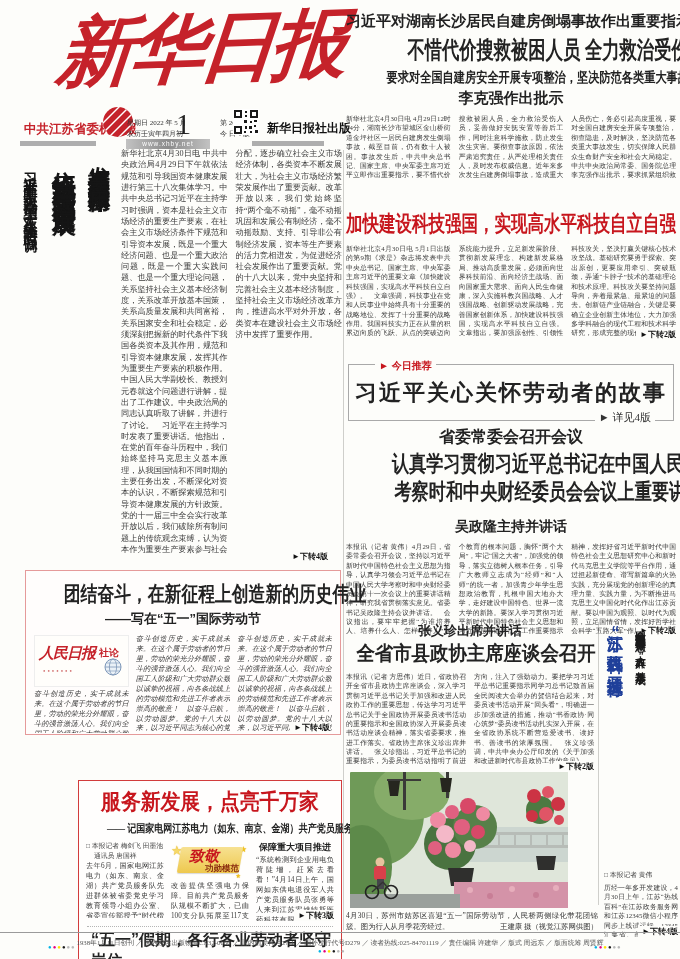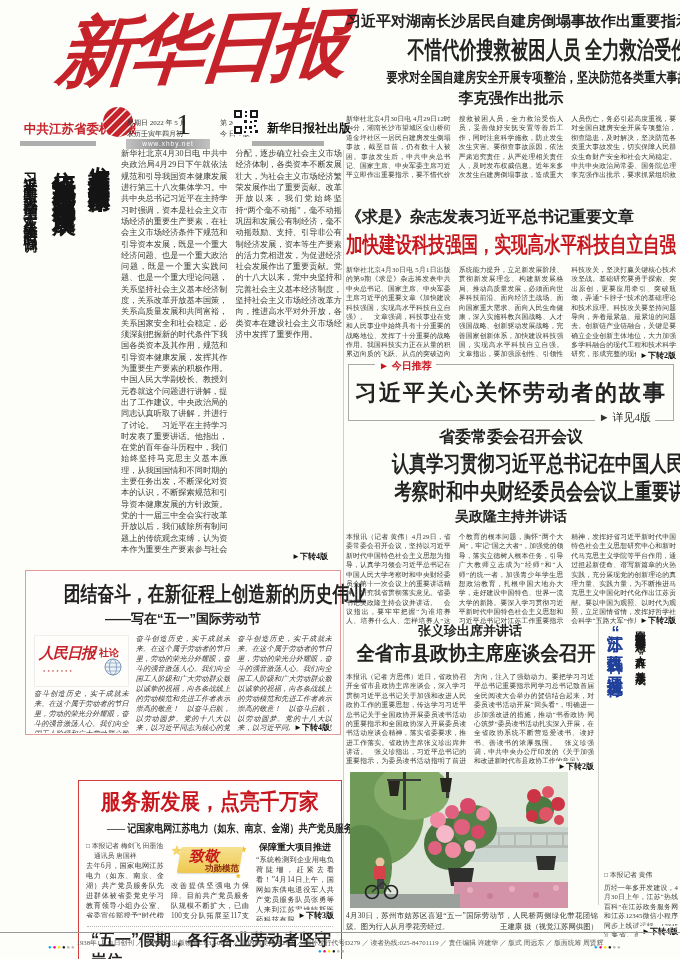--- a/index.html
+++ b/index.html
@@ -197,21 +197,20 @@
       <span class="sq nowrap sans" style="font-size:24px;font-weight:bold;transform:scaleX(.72);">不惜代价搜救被困人员 全力救治受伤人员</span>
     </div>
     <div class="ctr" style="margin-top:2px;">
       <span class="sq nowrap sans" style="font-size:14px;font-weight:bold;transform:scaleX(.8);">要求对全国自建房安全开展专项整治，坚决防范各类重大事故发生</span>
     </div>
     <div class="ctr sans" style="font-size:15px;font-weight:bold;margin-top:2px;">李克强作出批示</div>
     <div class="body-txt cols3" style="height:67px;margin-top:6px;font-size:6.8px;">新华社北京4月30日电  4月29日12时24分，湖南长沙市望城区金山桥街道金坪社区一居民自建房发生倒塌事故，截至目前，仍有数十人被困。事故发生后，中共中央总书记、国家主席、中央军委主席习近平立即作出重要指示，要不惜代价搜救被困人员，全力救治受伤人员，妥善做好安抚安置等善后工作，同时注意科学施救，防止发生次生灾害。要彻查事故原因，依法严肃追究责任，从严处理相关责任人，及时发布权威信息。近年来多次发生自建房倒塌事故，造成重大人员伤亡，务必引起高度重视，要对全国自建房安全开展专项整治，彻查隐患，及时解决，坚决防范各类重大事故发生，切实保障人民群众生命财产安全和社会大局稳定。　中共中央政治局常委、国务院总理李克强作出批示，要求抓紧组织救援被困人员，全力科学搜救被困人员，做好伤员救治，尽最大努力减少因伤致残和死亡，同时妥善做好家属安抚等善后工作，实事求是、公开透明发布信息，要认真查明事故原因，依法依规严肃问责。要督促各地深入排查整治建筑行业尤其是经营性自建房安全隐患，严防重特大事故发生。　根据习近平指示和李克强要求，国务委员王勇和应急管理部、住房和城乡建设部、教育部、国家卫生健康委等部门负责同志赶赴现场指导事故救援和应急处置工作。湖南省、长沙市党政负责同志已在现场指挥处置。目前，现场救援、伤员救治和事故原因调查等工作正在紧张有序进行中。</div>
   </div>
 
   <div class="abs" style="left:346px;top:207px;width:330px;">
-    <div class="sans nowrap" style="font-size:16px;font-weight:bold;">《求是》杂志发表习近平总书记重要文章</div>
     <div style="margin-top:2px;">
       <span class="sq nowrap sans red" style="font-size:22px;font-weight:bold;transform:scaleX(.75);transform-origin:left;">加快建设科技强国，实现高水平科技自立自强</span>
     </div>
     <div style="position:relative;">
       <div class="body-txt cols3" style="height:96px;margin-top:5px;font-size:6.8px;">新华社北京4月30日电  5月1日出版的第9期《求是》杂志将发表中共中央总书记、国家主席、中央军委主席习近平的重要文章《加快建设科技强国，实现高水平科技自立自强》。　文章强调，科技事业在党和人民事业中始终具有十分重要的战略地位、发挥了十分重要的战略作用。我国科技实力正在从量的积累迈向质的飞跃、从点的突破迈向系统能力提升，立足新发展阶段、贯彻新发展理念、构建新发展格局、推动高质量发展，必须面向世界科技前沿、面向经济主战场、面向国家重大需求、面向人民生命健康，深入实施科教兴国战略、人才强国战略、创新驱动发展战略，完善国家创新体系，加快建设科技强国，实现高水平科技自立自强。　文章指出，要加强原创性、引领性科技攻关，坚决打赢关键核心技术攻坚战。基础研究要勇于探索、突出原创，更要应用牵引、突破瓶颈，弄通“卡脖子”技术的基础理论和技术原理。科技攻关要坚持问题导向，奔着最紧急、最紧迫的问题去。创新链产业链融合，关键是要确立企业创新主体地位，大力加强多学科融合的现代工程和技术科学研究，形成完整的现代科学技术体系。　文章指出，要强化国家战略科技力量，提升国家创新体系整体效能。国家实验室、国家科研机构、高水平研究型大学、科技领军企业都是国家战略科技力量的重要组成部分，要自觉履行高水平科技自立自强的使命担当。</div>
       <div class="jump" style="right:0;bottom:0;">►下转2版</div>
     </div>
   </div>
 
   <div class="abs" id="today-box">
@@ -219,21 +218,21 @@
     <div class="ctr" style="font-size:22px;font-weight:bold;letter-spacing:2px;margin-top:13px;">习近平关心关怀劳动者的故事</div>
     <span class="abs" style="right:18px;bottom:-5px;background:#fdfdfa;padding:0 4px;font-size:11px;color:#333;">► 详见4版</span>
   </div>
 
   <div class="abs" style="left:346px;top:427px;width:330px;">
     <div class="ctr" style="font-size:16px;font-weight:bold;">省委常委会召开会议</div>
     <div class="ctr" style="line-height:1.25;margin-top:2px;">
       <span class="sq nowrap sans" style="font-size:22px;font-weight:bold;transform:scaleX(.78);">认真学习贯彻习近平总书记在中国人民大学</span><br>
       <span class="sq nowrap sans" style="font-size:22px;font-weight:bold;transform:scaleX(.78);">考察时和中央财经委员会会议上重要讲话精神</span>
     </div>
-    <div class="ctr" style="font-size:14px;font-weight:bold;margin-top:3px;">吴政隆主持并讲话</div>
+    <div class="ctr" style="font-size:14px;font-weight:bold;margin-top:13px;">吴政隆主持并讲话</div>
     <div style="position:relative;">
       <div class="body-txt cols3" style="height:94px;margin-top:6px;font-size:6.8px;">本报讯（记者 黄伟）4月29日，省委常委会召开会议，坚持以习近平新时代中国特色社会主义思想为指导，认真学习领会习近平总书记在中国人民大学考察时和中央财经委员会第十一次会议上的重要讲话精神，研究我省贯彻落实意见。省委书记吴政隆主持会议并讲话。　会议指出，要牢牢把握“为谁培养人、培养什么人、怎样培养人”这个教育的根本问题，胸怀“两个大局”，牢记“国之大者”，加强党的领导，落实立德树人根本任务，引导广大教师立志成为“经师”和“人师”的统一者，加强青少年学生思想政治教育，扎根中国大地办大学，走好建设中国特色、世界一流大学的新路。要深入学习贯彻习近平新时代中国特色社会主义思想和习近平总书记对江苏工作重要指示精神，发挥好省习近平新时代中国特色社会主义思想研究中心和新时代马克思主义学院等平台作用，通过担起新使命、谱写新篇章的火热实践，充分展现党的创新理论的真理力量、实践力量，为不断推进马克思主义中国化时代化作出江苏贡献。要以中国为观照、以时代为观照，立足国情省情，发挥好哲学社会科学“五路大军”作用，在加快构建中国特色哲学社会科学中展现江苏作为。　会议指出，党的十八大以来，以习近平同志为核心的党中央对青年工作高度重视，对青年群体亲切关怀。每年五四青年节前夕，习近平总书记都寄语青年一代，提出殷切期望。</div>
       <div class="jump" style="right:0;bottom:0;">►下转2版</div>
     </div>
   </div>
 
   <div class="abs" style="left:346px;top:620px;width:248px;">
     <div class="ctr" style="font-size:13px;font-weight:bold;margin-top:2px;">张义珍出席并讲话</div>
     <div class="ctr">
       <span class="sq nowrap sans" style="font-size:20px;font-weight:bold;transform:scaleX(.92);">全省市县政协主席座谈会召开</span>

